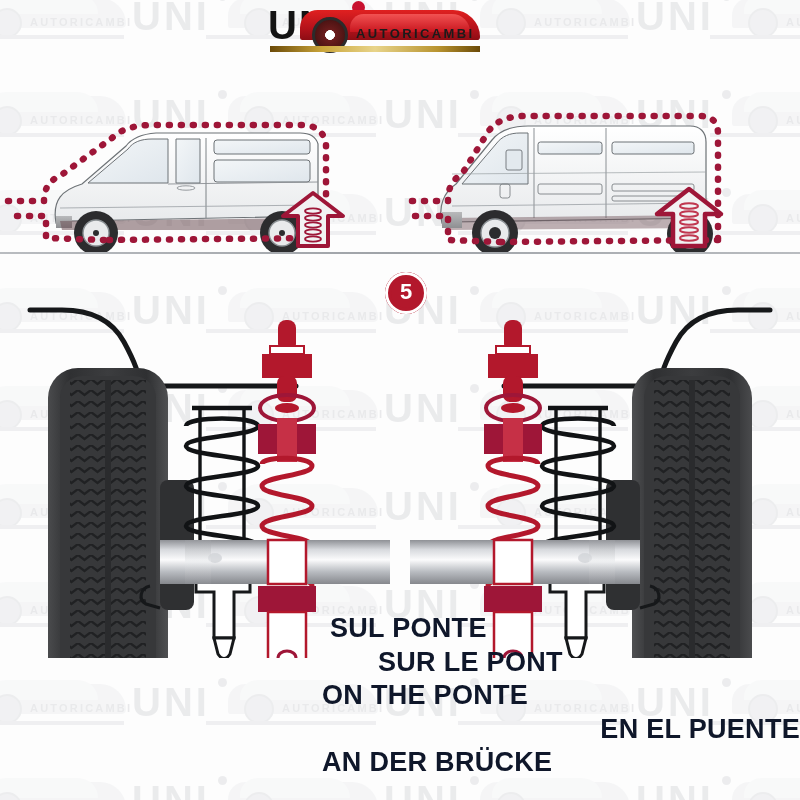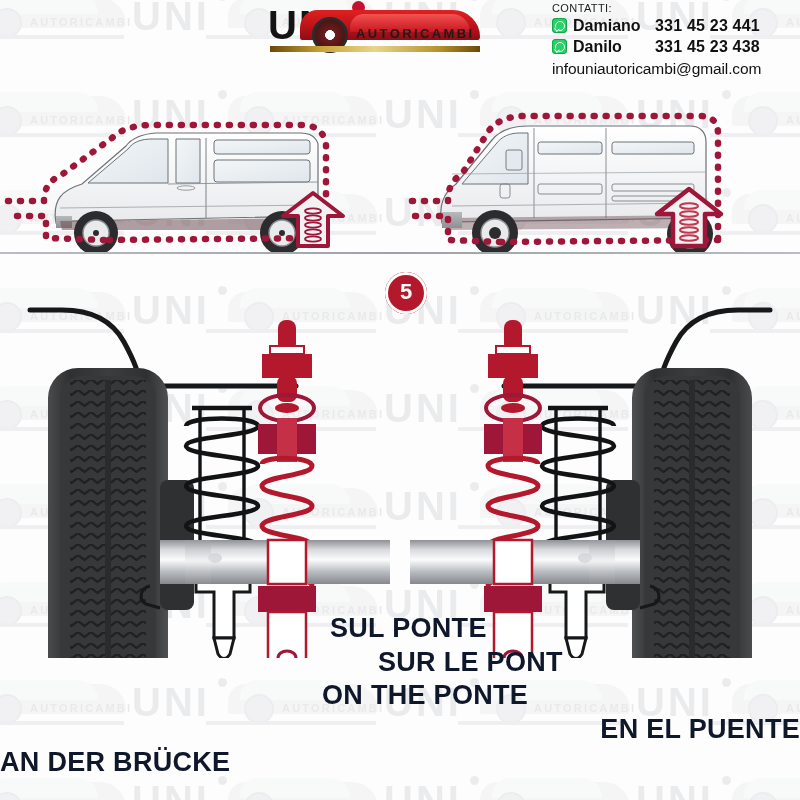--- a/index.html
+++ b/index.html
@@ -74,21 +74,21 @@
   .diagram{position:absolute;left:0;top:258px;width:800px;height:400px;z-index:4;}
 
   
   .trans{position:absolute;left:0;top:612px;width:800px;z-index:8;text-align:left;}
   .trans div{font-size:27px;font-weight:700;color:#0f172a;line-height:33.5px;
              letter-spacing:.3px;}
   .t1{padding-left:330px;}
   .t2{padding-left:330px;margin-left:48px;}
   .t3{padding-left:322px;}
   .t4{padding-left:322px;text-align:right;}
-  .t5{}
+  .t5{padding-left:322px;}
 </style>
 </head>
 <body>
 
 <div id="page">
 
   <div class="wm-layer" id="wm-layer">
       <div class="wm" style="left: -120px; top: -10px;">
         <div class="wcar"></div>
         <div class="wcar2"></div>
@@ -395,37 +395,20 @@
       <div class="logo-uni">UNI</div>
       <div class="logo-dot"></div>
       <div class="logo-car">
         <div class="logo-car-top"></div>
       </div>
       <div class="logo-wheel"></div>
       <div class="logo-sub">AUTORICAMBI</div>
       <div class="logo-bar"></div>
     </div>
 
-    <div class="contacts">
-      <div class="contatti-label">CONTATTI:</div>
-
-      <div class="crow">
-        <div class="wa"></div>
-        <div class="cname">Damiano</div>
-        <div class="cnum">331 45 23 441</div>
-      </div>
-
-      <div class="crow">
-        <div class="wa"></div>
-        <div class="cname">Danilo</div>
-        <div class="cnum">331 45 23 438</div>
-      </div>
-
-      <div class="cmail">infouniautoricambi@gmail.com</div>
-    </div>
   </div>
 
   <div class="vans">
     <svg width="800" height="165" viewBox="0 0 800 165">
       <defs>
         <linearGradient id="bodyG" x1="0" y1="0" x2="0" y2="1">
           <stop offset="0" stop-color="#ffffff"></stop>
             <stop offset="1" stop-color="#e8eaec"></stop>
         </linearGradient>
         <linearGradient id="glassG" x1="0" y1="0" x2="1" y2="1">

